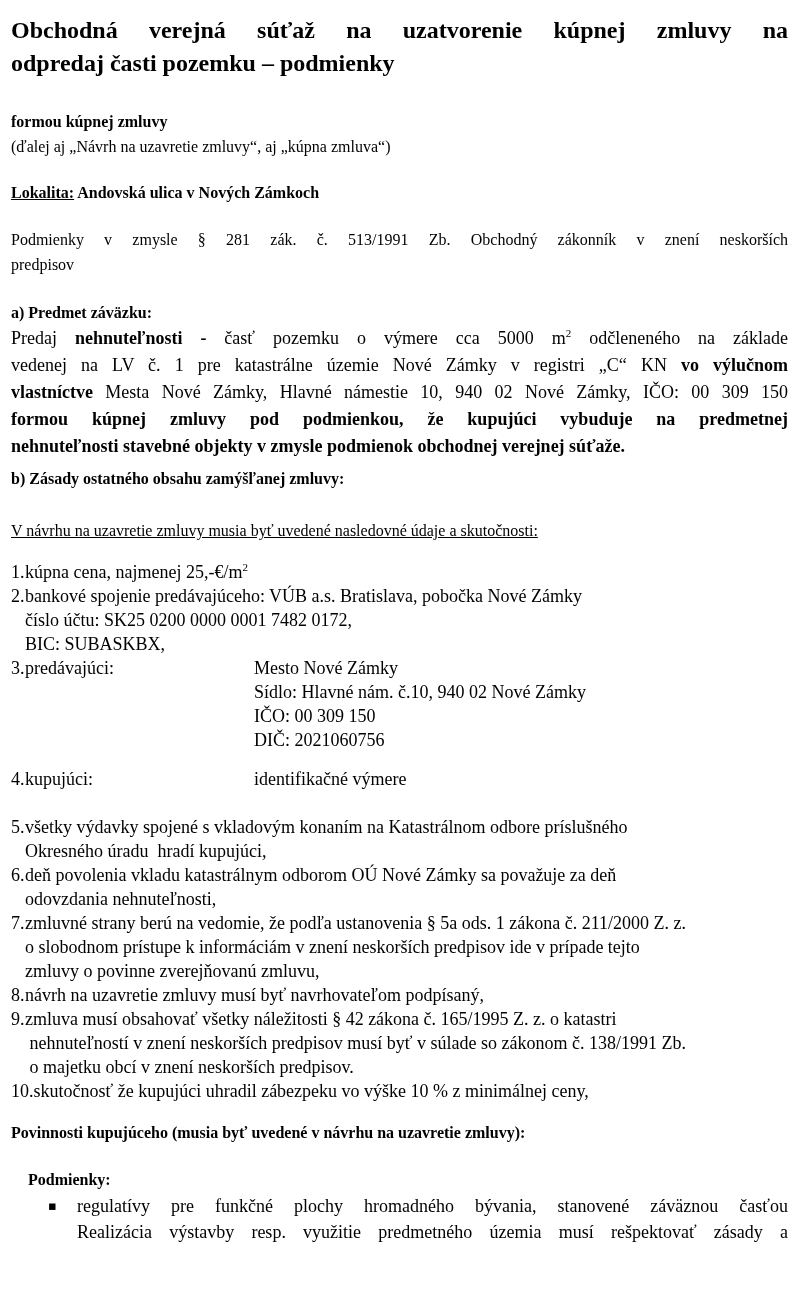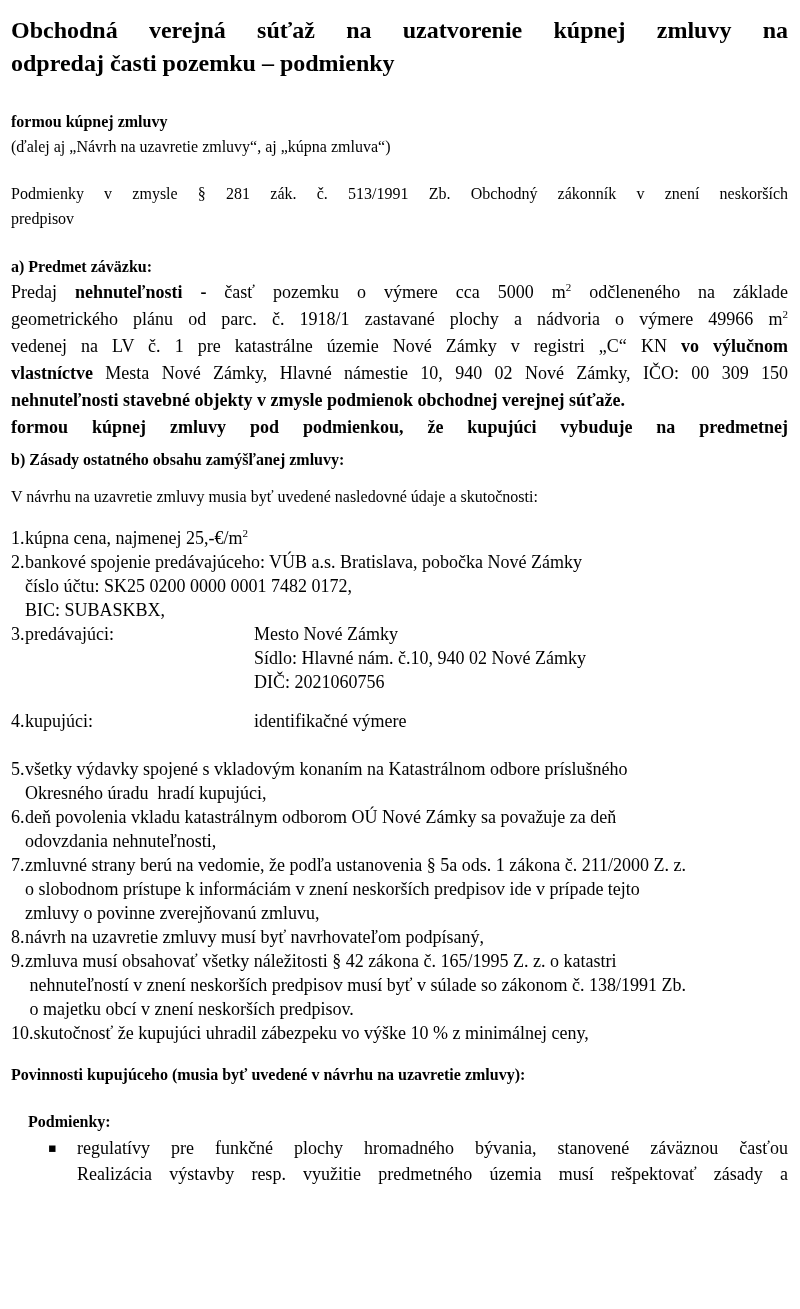--- a/index.html
+++ b/index.html
@@ -19,21 +19,21 @@
 
   h1.title { margin: 0; font-size: 24px; line-height: 33px; font-weight: 700; }
   p, h2 { margin: 0; font-size: 16px; }
   h2 { font-weight: 700; line-height: 25px; }
 
   .m-form   { margin-top: 29px; }
   .m-lok    { margin-top: 21px; }
   .m-legal  { margin-top: 22px; }
   .m-ha     { margin-top: 23px; }
   .m-hb     { margin-top: 6px;  }
-  .m-intro  { margin-top: 12px; margin-bottom: 17px; }
+  .m-intro  { margin-top: 27px; margin-bottom: 17px; text-decoration: underline; }
   .m-pov    { margin-top: 17px; }
   .m-pod    { margin-top: 22px; margin-left: 17px; }
 
   .para { line-height: 27px; }
   .para .ln { text-align: justify; text-align-last: justify; -moz-text-align-last: justify; }
   .para .ln.last { text-align-last: left; -moz-text-align-last: left; }
 
   .list { line-height: 24px; }
   .li { display: flex; align-items: flex-start; }
   .li .num { flex: 0 0 auto; min-width: 14px; }
@@ -53,35 +53,35 @@
 <div class="page">
 
   <h1 class="title">
     <span class="block jfull">Obchodná verejná súťaž na uzatvorenie kúpnej zmluvy na</span>
     <span class="block">odpredaj časti pozemku – podmienky</span>
   </h1>
 
   <p class="b m-form">formou kúpnej zmluvy</p>
   <p>(ďalej aj „Návrh na uzavretie zmluvy“, aj „kúpna zmluva“)</p>
 
+  <p class="m-lok"><span class="b u">Lokalita:</span><span class="b"> Andovská ulica v Nových Zámkoch</span></p>
 
   <p class="m-legal">
     <span class="block jfull">Podmienky v zmysle § 281 zák. č. 513/1991 Zb. Obchodný zákonník v znení neskorších</span>
     <span class="block">predpisov</span>
   </p>
 
   <h2 class="m-ha">a) Predmet záväzku:</h2>
 
   <div class="para">
     <div class="ln"><span>Predaj </span><span class="b">nehnuteľnosti - </span><span>časť pozemku o výmere cca 5000 m</span><span class="sup">2</span><span> odčleneného na základe</span></div>
-    <div class="ln"><span>geometrického plánu od parc. č. 1918/1 zastavané plochy a nádvoria o výmere 49966 m</span><span class="sup">2</span></div>
     <div class="ln"><span>vedenej na LV č. 1 pre katastrálne územie Nové Zámky v registri „C“ KN </span><span class="b">vo výlučnom</span></div>
     <div class="ln"><span class="b">vlastníctve </span><span>Mesta Nové Zámky, Hlavné námestie 10, 940 02 Nové Zámky, IČO: 00 309 150</span></div>
+    <div class="ln"><span class="b">formou kúpnej zmluvy pod podmienkou, že kupujúci vybuduje na predmetnej</span></div>
     <div class="ln last"><span class="b">nehnuteľnosti stavebné objekty v zmysle podmienok obchodnej verejnej súťaže.</span></div>
-    <div class="ln"><span class="b">formou kúpnej zmluvy pod podmienkou, že kupujúci vybuduje na predmetnej</span></div>
   </div>
 
   <h2 class="m-hb">b) Zásady ostatného obsahu zamýšľanej zmluvy:</h2>
 
   <p class="m-intro">V návrhu na uzavretie zmluvy musia byť uvedené nasledovné údaje a skutočnosti:</p>
 
   <div class="list">
 
     <div class="li">
       <span class="num">1.</span>
@@ -94,20 +94,21 @@
 číslo účtu: SK25 0200 0000 0001 7482 0172,
 BIC: SUBASKBX,</span>
     </div>
 
     <div class="li">
       <span class="num">3.</span>
       <span class="label">predávajúci:</span>
       <span class="col">
         <span class="block">Mesto Nové Zámky</span>
         <span class="block">Sídlo: Hlavné nám. č.10, 940 02 Nové Zámky</span>
+        <span class="block">IČO: 00 309 150</span>
         <span class="block">DIČ: 2021060756</span>
       </span>
     </div>
 
     <div class="li li-gap-sm">
       <span class="num">4.</span>
       <span class="label">kupujúci:</span>
       <span class="col">
         <span class="block">identifikačné výmere</span>
       </span>

